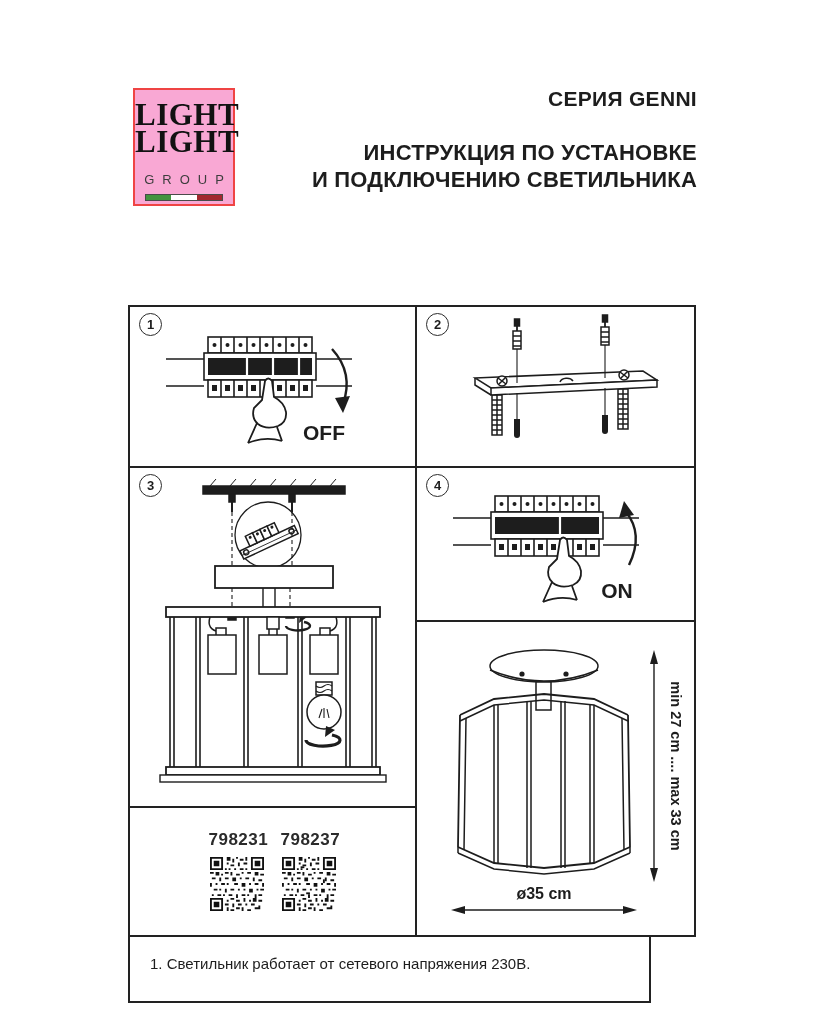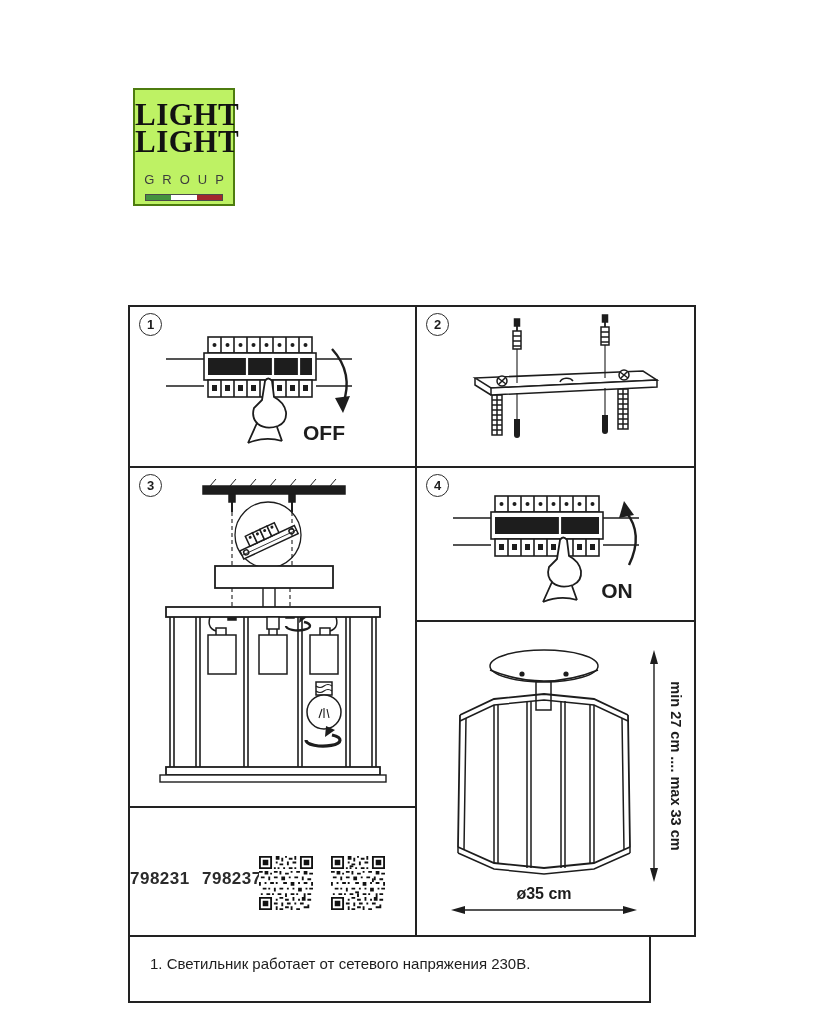--- a/index.html
+++ b/index.html
@@ -7,21 +7,21 @@
   body {
     width: 826px; height: 1024px; position: relative;
     font-family: "Liberation Sans", sans-serif;
     color: #1d1d1d;
   }
   svg text { font-family: "Liberation Sans", sans-serif; }
 
   
   .logo-box {
     position: absolute; left: 133px; top: 88px; width: 102px; height: 118px;
-    border: 2px solid #4d7c0f; background: #bef264; text-align: center; padding-top: 11px;
+    border: 2px solid #ef4444; background: #f9a8d4; text-align: center; padding-top: 11px;
   }
   .logo-word {
     font-family: "Liberation Serif", serif; font-weight: bold;
     font-size: 31px; line-height: 27px; letter-spacing: 0.5px; color: #121212;
   }
   .logo-group {
     font-size: 13px; line-height: 14px; letter-spacing: 8px; padding-left: 8px;
     color: #3d3d3d; margin-top: 18px; font-weight: normal;
   }
   .logo-flag {
@@ -55,21 +55,21 @@
   .panel > svg { position: absolute; inset: 0; width: 100%; height: 100%; }
 
   .step-badge {
     position: absolute; left: 9px; top: 6px; width: 23px; height: 23px;
     border: 1.8px solid #2b2b2b; border-radius: 50%;
     display: flex; align-items: center; justify-content: center;
     font-size: 13px; font-weight: bold; background: #fff; z-index: 2;
   }
 
   
-  .qr-wrap { position: absolute; inset: 0; display: flex; flex-direction: row; align-items: center; padding-top: 22px; }
+  .qr-wrap { position: absolute; inset: 0; display: flex; flex-direction: column; align-items: center; padding-top: 22px; }
   .qr-row  { display: flex; gap: 16px; }
   .qr-col  { width: 56px; text-align: center; }
   .qr-code-label { font-size: 17px; font-weight: bold; letter-spacing: 0.5px; color: #2b2b2b; margin-bottom: 7px; }
   .qr-img  { width: 54px; height: 54px; display: block; margin: 0 auto; }
 
   
   .notes {
     position: absolute; left: 128px; top: 937px; width: 523px; height: 66px;
     border: 2px solid #222; border-top: none; background: #fff;
     padding: 15px 10px 0 20px; font-size: 15px; line-height: 23px;
@@ -90,20 +90,25 @@
 </svg>
 
 <div class="logo-box">
   <div class="logo-word">LIGHT</div>
   <div class="logo-word">LIGHT</div>
   <div class="logo-group">GROUP</div>
   <div class="logo-flag"></div>
 </div>
 
 <div class="header">
+  <div class="header-series">СЕРИЯ GENNI</div>
+  <div class="header-title">
+    <div>ИНСТРУКЦИЯ ПО УСТАНОВКЕ</div>
+    <div>И ПОДКЛЮЧЕНИЮ СВЕТИЛЬНИКА</div>
+  </div>
 </div>
 
 <div class="grid">
   <div class="vline"></div>
   <div class="hline-top"></div>
   <div class="hline-left"></div>
   <div class="hline-right"></div>
 
   <div class="panel" id="panel1">
     <div class="step-badge">1</div>

